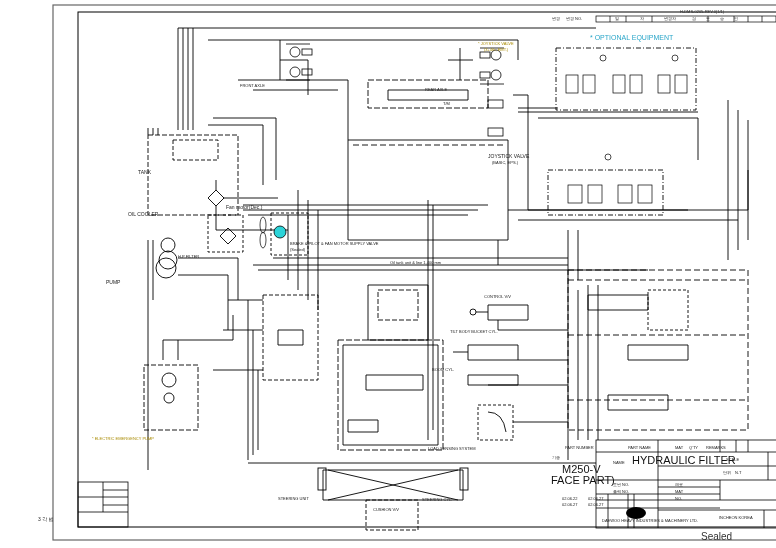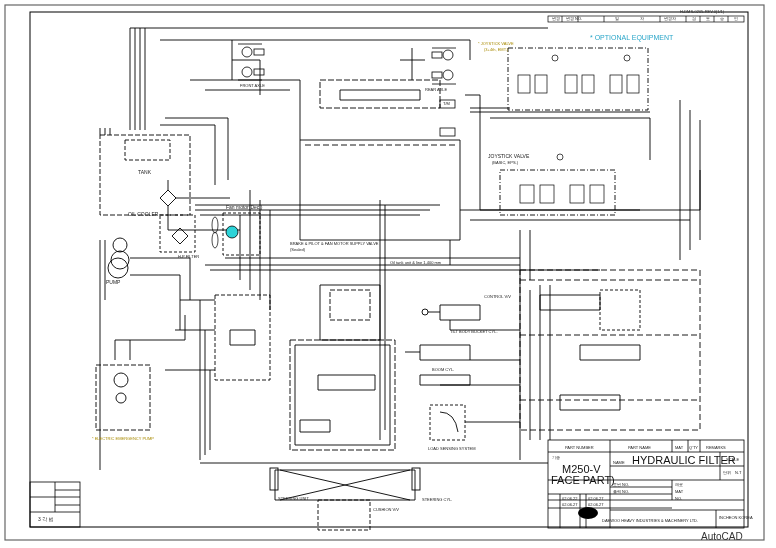--- a/index.html
+++ b/index.html
@@ -1,17 +1,17 @@
 <!DOCTYPE html>
 <html><head>
 <meta charset="utf-8">
 <style>
   html,body{margin:0;padding:0;background:#ffffff;}
   body{width:776px;height:548px;position:relative;overflow:hidden;font-family:"Liberation Sans",sans-serif;}
-  #sheet{position:absolute;left:0;top:0;width:616px;height:548px;}
+  #sheet{position:absolute;left:0;top:0;width:616px;height:548px;padding-left:48px;}
   .lbl{position:absolute;font-family:"Liberation Sans",sans-serif;color:#222;white-space:nowrap;line-height:1;}
   .tiny{font-size:4px;}
   .small{font-size:5px;}
   .opt{color:#2aa6c9;font-size:7px;}
   .yel{color:#a88a00;font-size:4px;}
   .title-big{font-size:11px;color:#111;}
   .model{font-size:11px;color:#111;line-height:12px;}
   .autocad{font-size:10px;color:#333;}
   .tb-cell{position:absolute;font-size:4px;color:#222;white-space:nowrap;}
 </style>
@@ -265,14 +265,14 @@
 <span class="tb-cell" style="left:675px;top:482px;">재료</span>
 <span class="tb-cell" style="left:675px;top:489px;">MAT</span>
 <span class="tb-cell" style="left:675px;top:496px;">NO.</span>
 <span class="tb-cell" style="left:562px;top:496px;">02.06.22</span>
 <span class="tb-cell" style="left:588px;top:496px;">02.06.27</span>
 <span class="tb-cell" style="left:562px;top:502px;">02.06.27</span>
 <span class="tb-cell" style="left:588px;top:502px;">02.06.27</span>
 <span class="tb-cell" style="left:602px;top:518px;">DAEWOO HEAVY INDUSTRIES &amp; MACHINERY LTD.</span>
 <span class="tb-cell" style="left:719px;top:515px;">INCHEON KOREA</span>
 <span class="lbl small" style="left:38px;top:517px;">3 각 법</span>
-<span class="lbl autocad" style="left:701px;top:532px;">AutoCAD</span>
+<span class="lbl autocad" style="left:701px;top:532px;">Sealed</span>
 </div>
 
 </body></html>

